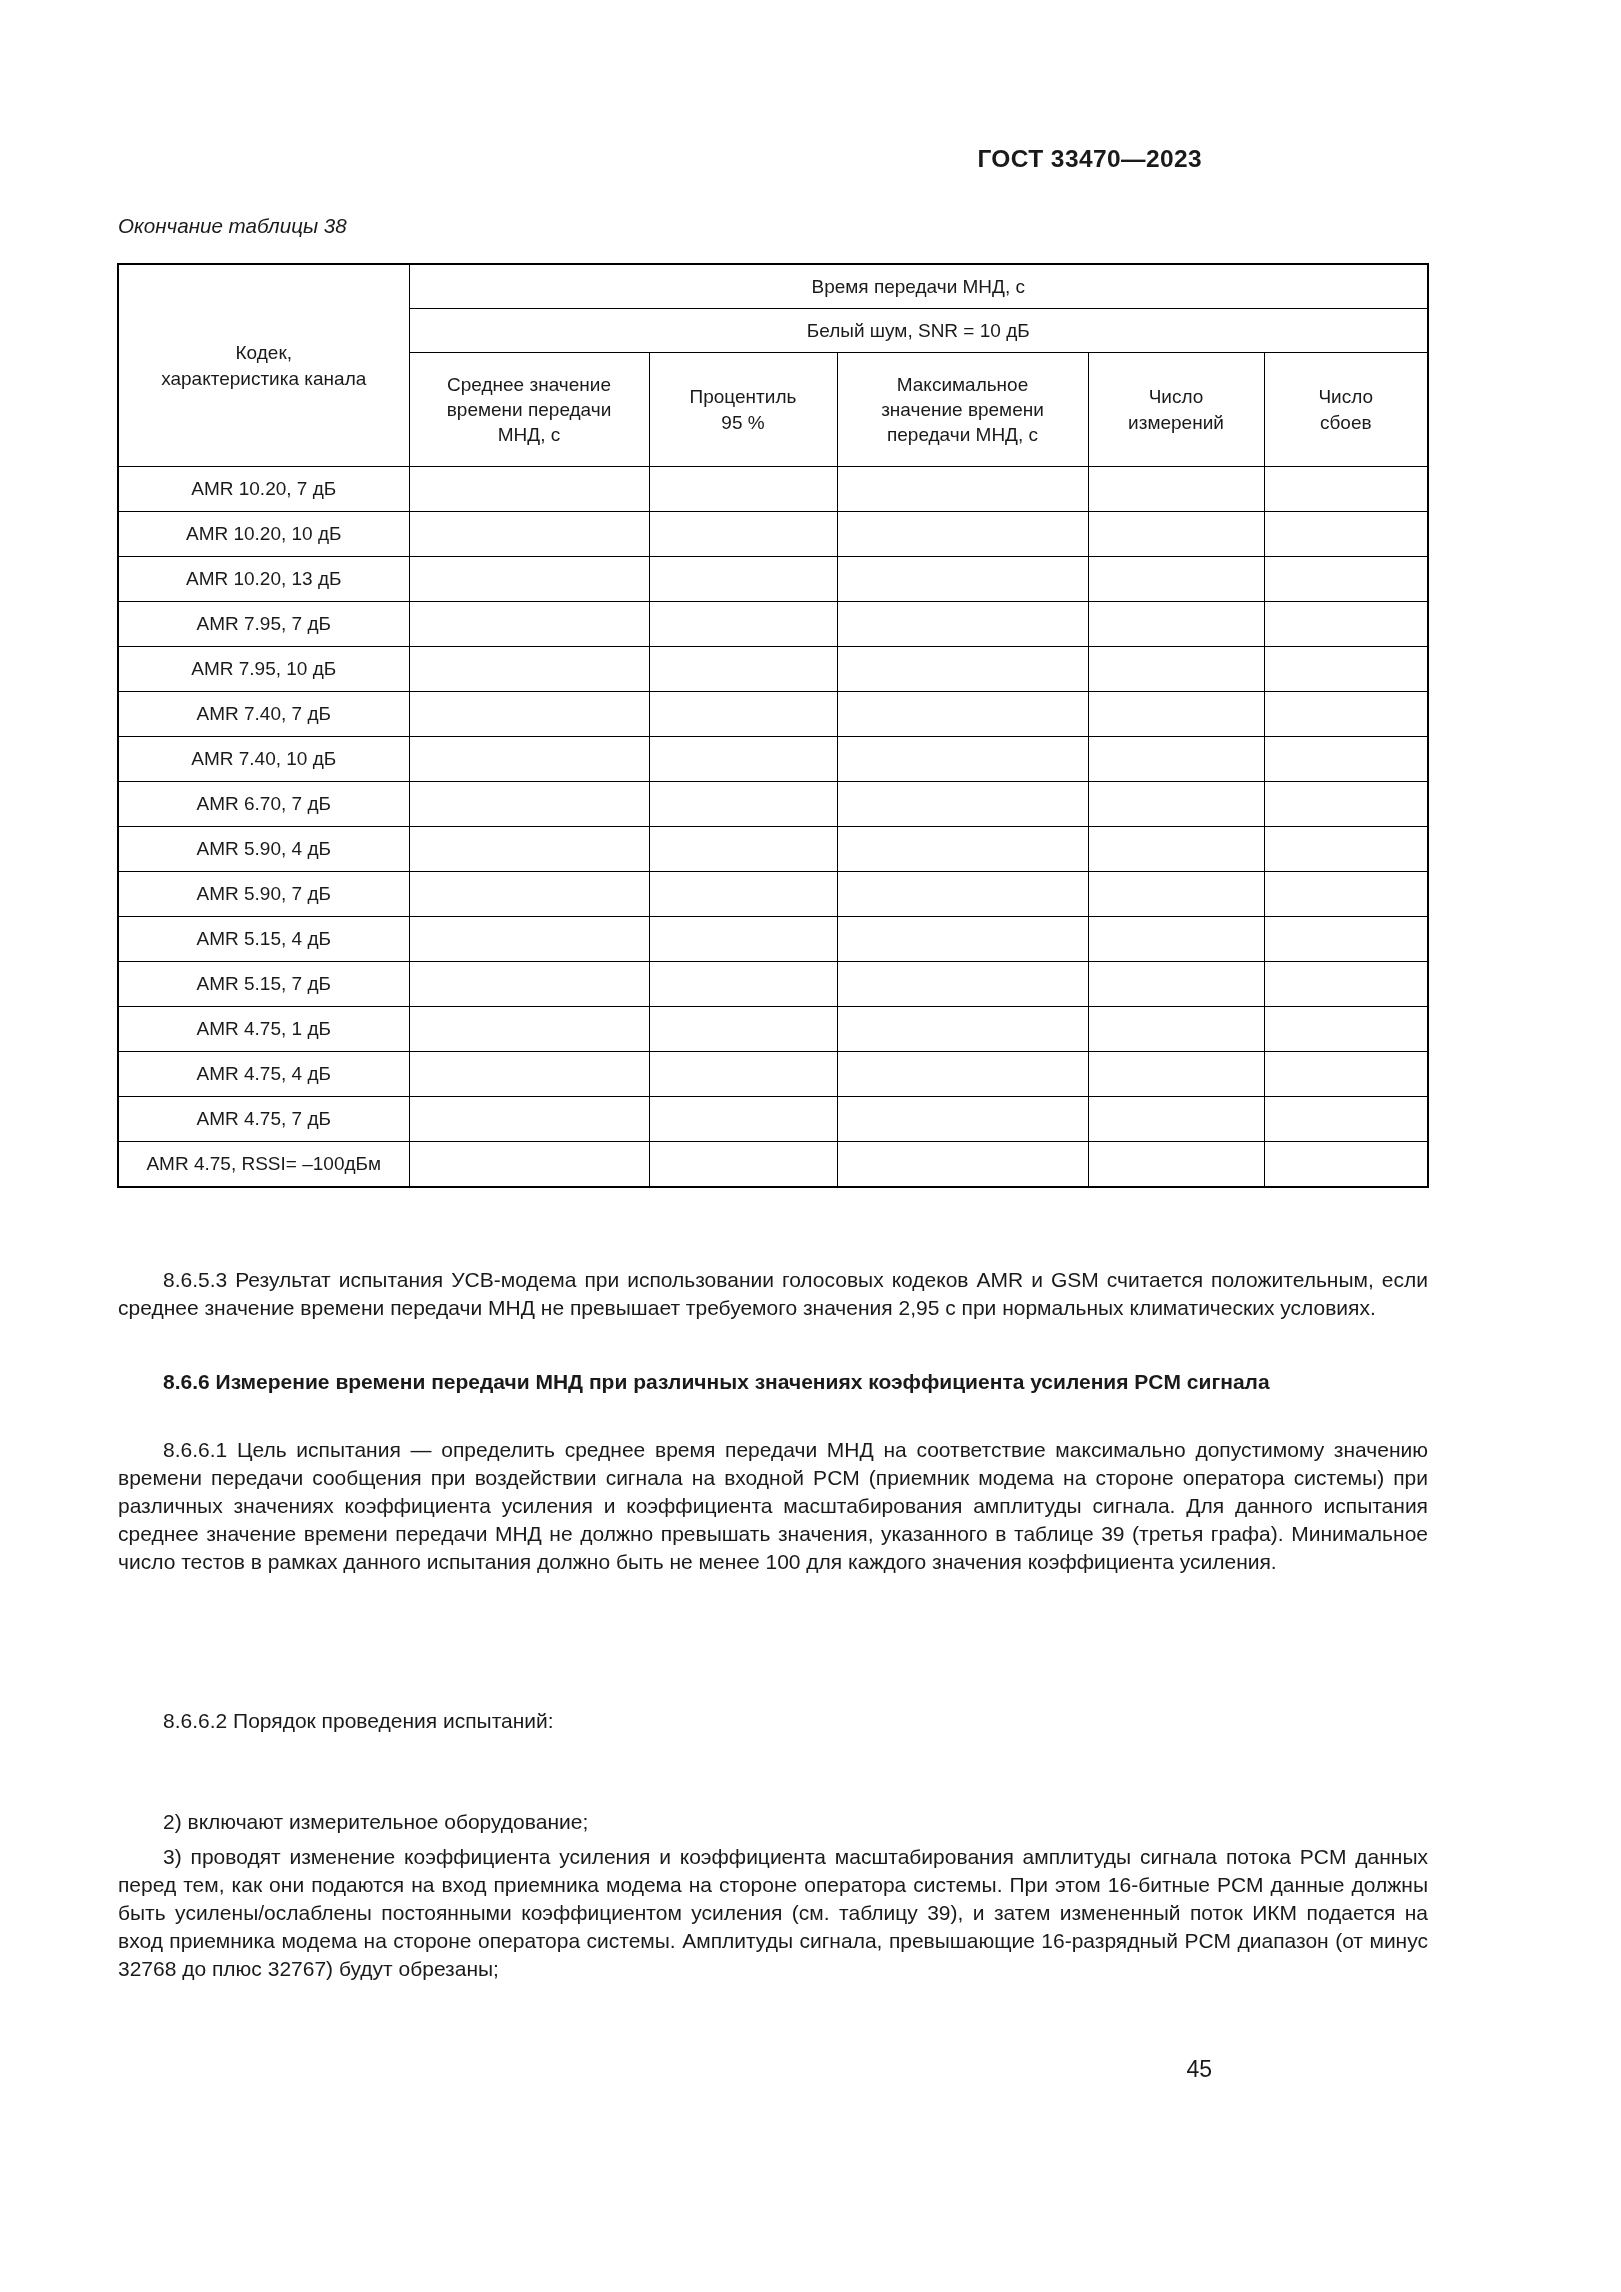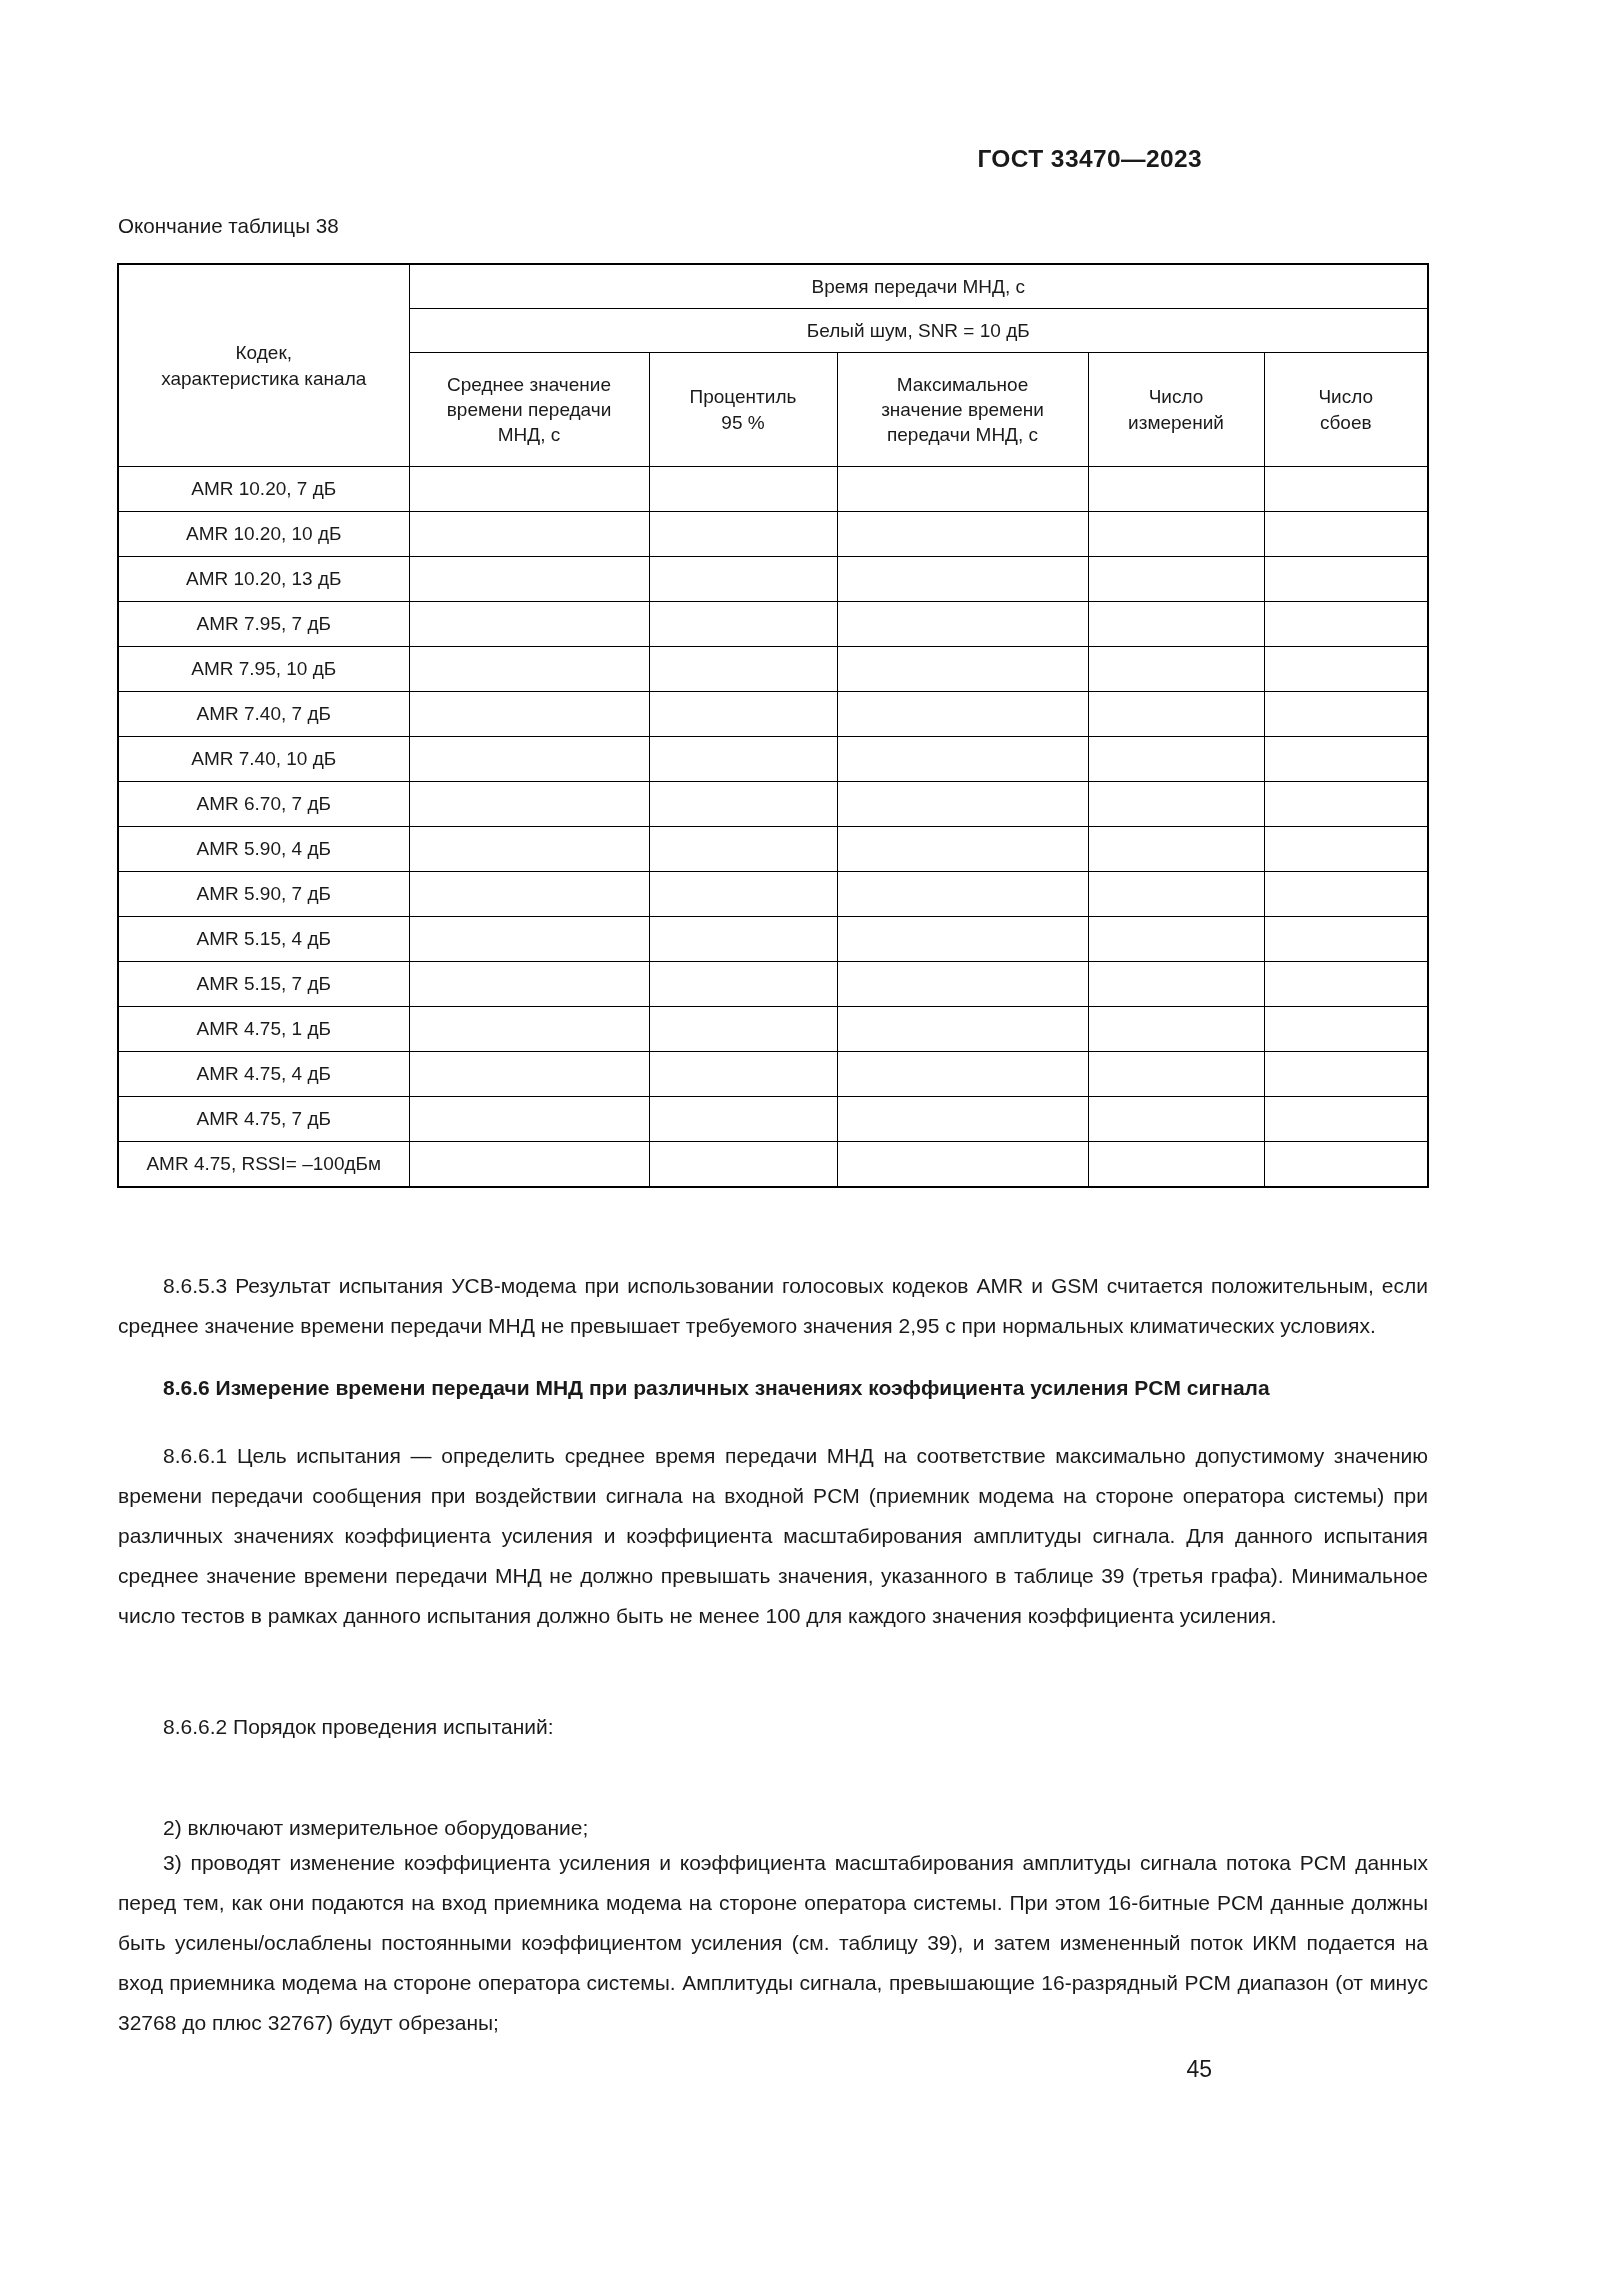--- a/index.html
+++ b/index.html
@@ -32,20 +32,21 @@
     letter-spacing: 0.4px;
     white-space: nowrap;
   }
 
   
   .table-caption {
     position: absolute;
     top: 214px;
     left: 118px;
     font-size: 20.6px;
+    font-style: italic;
   }
 
   
   .data-table {
     position: absolute;
     top: 263px;
     left: 117px;
     width: 1310px;
     border-collapse: collapse;
     table-layout: fixed;
@@ -73,21 +74,21 @@
   .col-fail  { width: 164px; }
   .body-row td { height: 44px; }
   .cell-codec { font-size: 20px; }
 
   
   .body-text {
     position: absolute;
     left: 118px;
     width: 1310px;
     font-size: 21px;
-    line-height: 40px;
+    line-height: 28px;
     text-align: justify;
     text-justify: inter-word;
   }
   .body-text p {
     margin: 0;
   }
   .body-text p.ind { text-indent: 45px; }
   .body-text p.bold { font-weight: bold; text-indent: 45px; }
 
   

